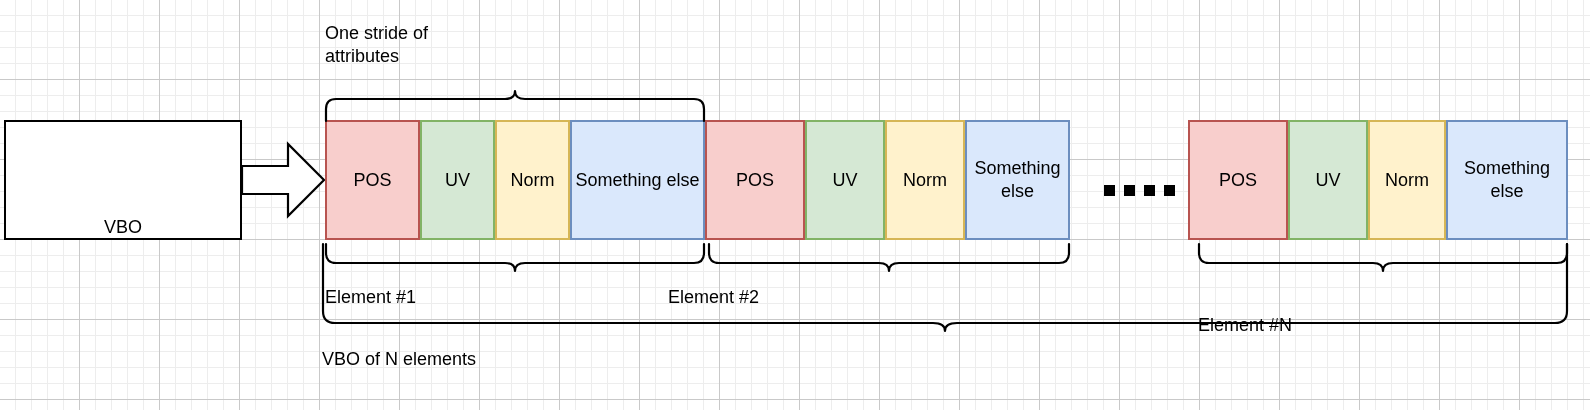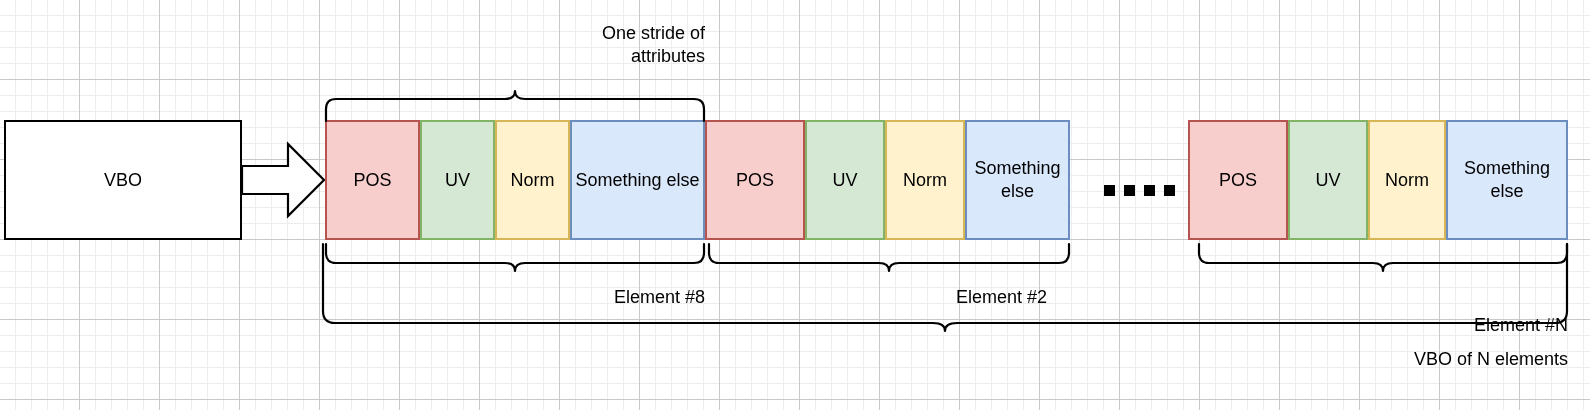--- a/index.html
+++ b/index.html
@@ -30,21 +30,21 @@
   .vbo-box {
     position: absolute;
     left: 4px;
     top: 120px;
     width: 238px;
     height: 120px;
     background: #ffffff;
     border: 2px solid #000000;
     box-sizing: border-box;
     display: flex;
-    align-items: center;
+    align-items: flex-end;
     justify-content: center;
     font-size: 18px;
     color: #000000;
   }
 
   .arrow-svg {
     position: absolute;
     left: 242px;
     top: 140px;
   }
@@ -86,21 +86,21 @@
   .brace-svg path {
     fill: none;
     stroke: #000000;
     stroke-width: 2.2;
     stroke-linecap: round;
     stroke-linejoin: round;
   }
 
   .brace-label {
     position: absolute;
-    text-align: right;
+    text-align: left;
     font-size: 18px;
     line-height: 23px;
     color: #000000;
     white-space: pre-line;
   }
 </style>
 </head>
 <body>
 
 <div id="canvas">
@@ -161,26 +161,26 @@
 
   <svg class="brace-svg" style="left:325px; top:96px;" width="380" height="26" viewBox="0 0 380 26">
     <path d="M 1 25 L 1 13 Q 1 3 11 3 L 180 3 Q 190 3 190 -5 Q 190 3 200 3 L 369 3 Q 379 3 379 13 L 379 25"></path>
   </svg>
   <div class="brace-label" style="left:325px; top:22px; width:380px;">One stride of
 attributes</div>
 
   <svg class="brace-svg" style="left:325px; top:243px;" width="380" height="28" viewBox="0 0 380 28">
     <path d="M 1 1 L 1 10 Q 1 20 11 20 L 180 20 Q 190 20 190 28 Q 190 20 200 20 L 369 20 Q 379 20 379 10 L 379 1"></path>
   </svg>
-  <div class="brace-label" style="left:325px; top:286px; width:380px;">Element #8</div>
+  <div class="brace-label" style="left:325px; top:286px; width:380px;">Element #1</div>
 
   <svg class="brace-svg" style="left:708px; top:243px;" width="362" height="28" viewBox="0 0 362 28">
     <path d="M 1 1 L 1 10 Q 1 20 11 20 L 171 20 Q 181 20 181 28 Q 181 20 191 20 L 351 20 Q 361 20 361 10 L 361 1"></path>
   </svg>
-  <div class="brace-label" style="left:685px; top:286px; width:362px;">Element #2</div>
+  <div class="brace-label" style="left:668px; top:286px; width:362px;">Element #2</div>
 
   <svg class="brace-svg" style="left:1198px; top:243px;" width="370" height="28" viewBox="0 0 370 28">
     <path d="M 1 1 L 1 10 Q 1 20 11 20 L 175 20 Q 185 20 185 28 Q 185 20 195 20 L 359 20 Q 369 20 369 10 L 369 1"></path>
   </svg>
   <div class="brace-label" style="left:1198px; top:286px; width:370px;margin-top:28px;">Element #N</div>
 
   <svg class="brace-svg" style="left:322px; top:243px;" width="1246" height="88" viewBox="0 0 1246 88">
     <path d="M 1 1 L 1 68 Q 1 80 13 80 L 611 80 Q 623 80 623 88 Q 623 80 635 80 L 1233 80 Q 1245 80 1245 68 L 1245 1"></path>
   </svg>
   <div class="brace-label" style="left:322px; top:348px; width:1246px;">VBO of N elements</div>

